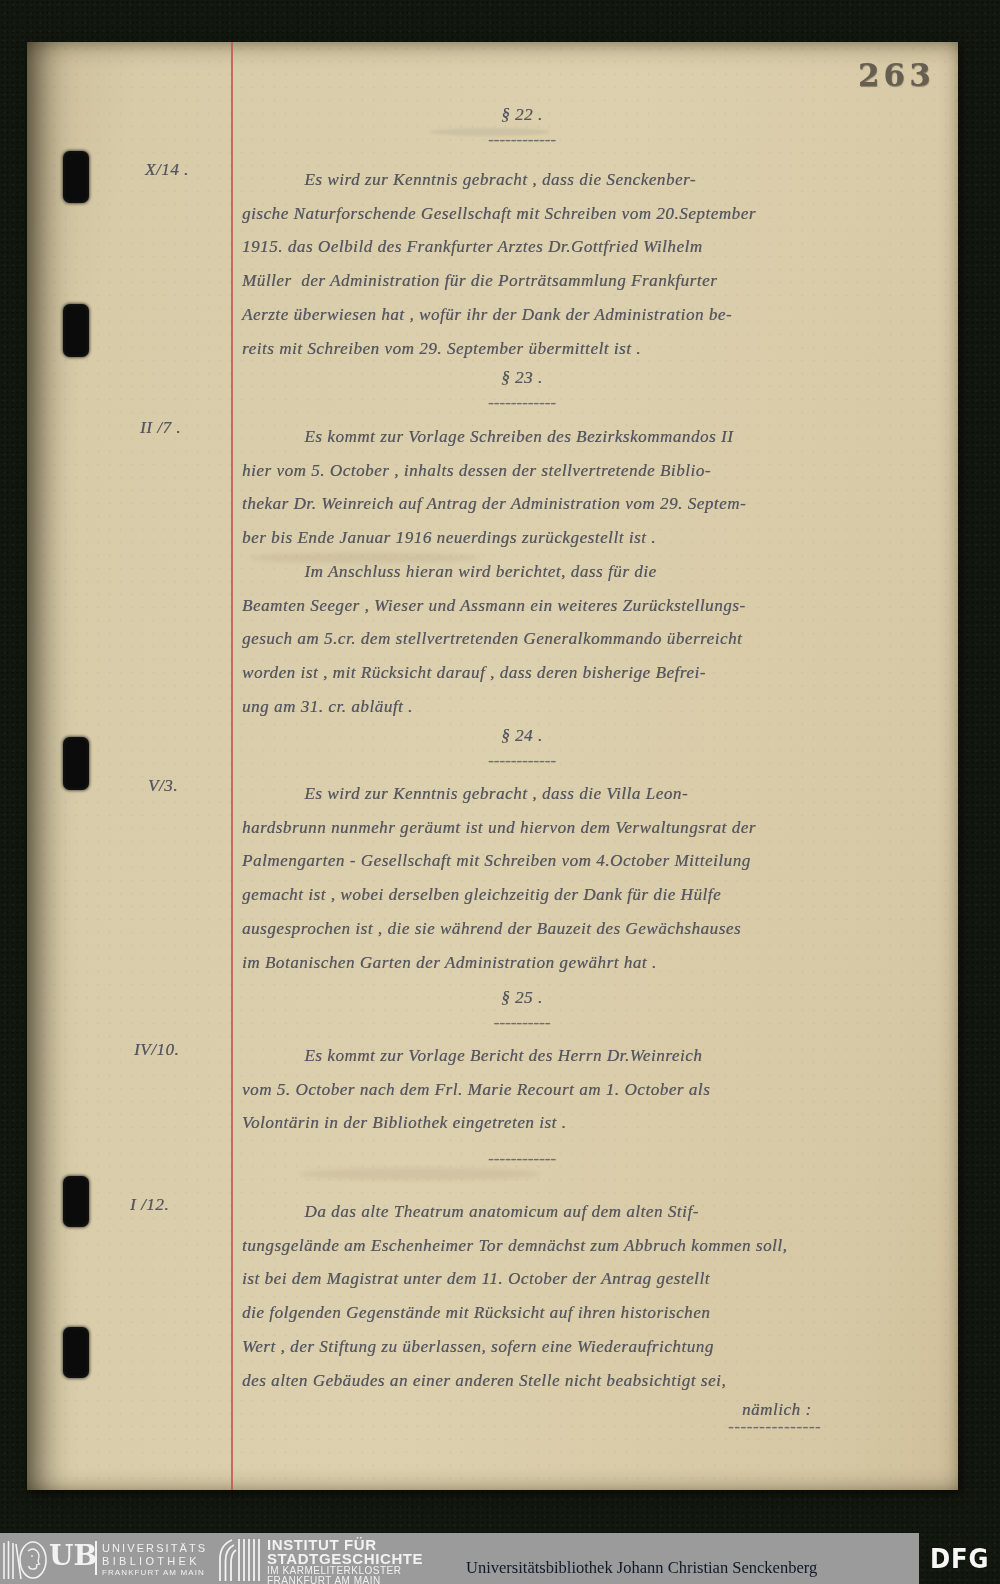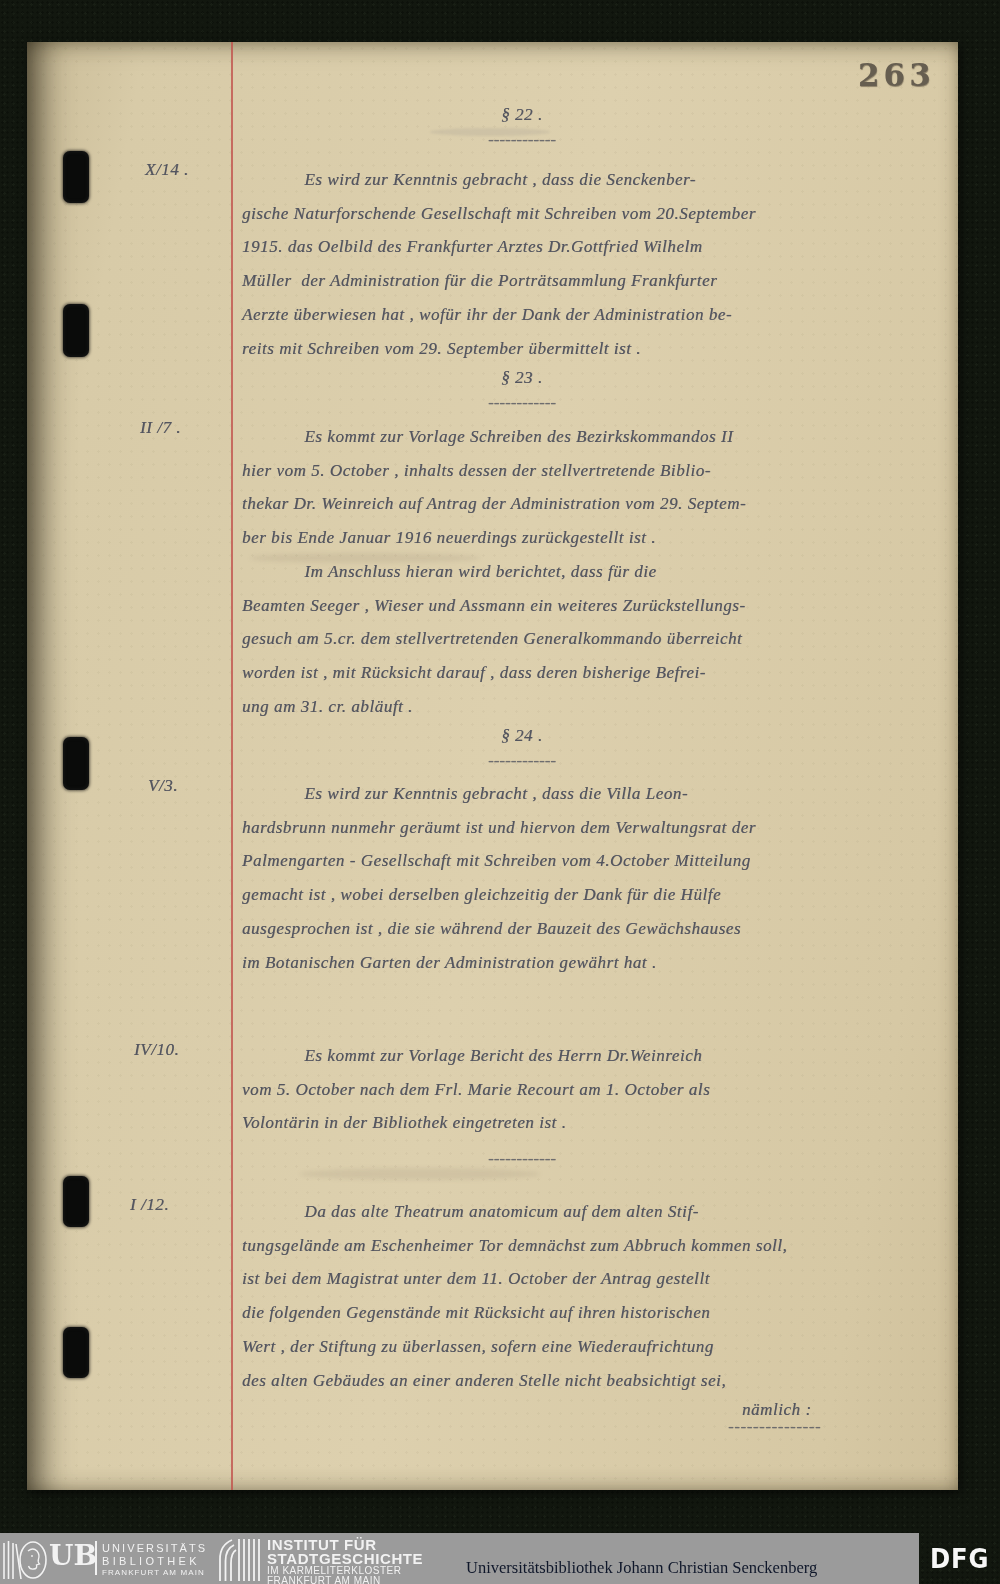--- a/index.html
+++ b/index.html
@@ -151,20 +151,24 @@
     <div class="dashes">------------</div>
   </div>
   <div class="tw margin-note mn24">V/3.</div>
   <pre class="tw para b24">             Es wird zur Kenntnis gebracht , dass die Villa Leon-
 hardsbrunn nunmehr geräumt ist und hiervon dem Verwaltungsrat der
 Palmengarten - Gesellschaft mit Schreiben vom 4.October Mitteilung
 gemacht ist , wobei derselben gleichzeitig der Dank für die Hülfe
 ausgesprochen ist , die sie während der Bauzeit des Gewächshauses
 im Botanischen Garten der Administration gewährt hat .</pre>
 
+  <div class="tw heading h25">
+    <div>§ 25 .</div>
+    <div class="dashes">----------</div>
+  </div>
   <div class="tw margin-note mn25">IV/10.</div>
   <pre class="tw para b25">             Es kommt zur Vorlage Bericht des Herrn Dr.Weinreich
 vom 5. October nach dem Frl. Marie Recourt am 1. October als
 Volontärin in der Bibliothek eingetreten ist .</pre>
 
   <div class="tw heading h26">
     <div class="dashes">------------</div>
   </div>
   <div class="tw margin-note mn26">I /12.</div>
   <pre class="tw para b26">             Da das alte Theatrum anatomicum auf dem alten Stif-

